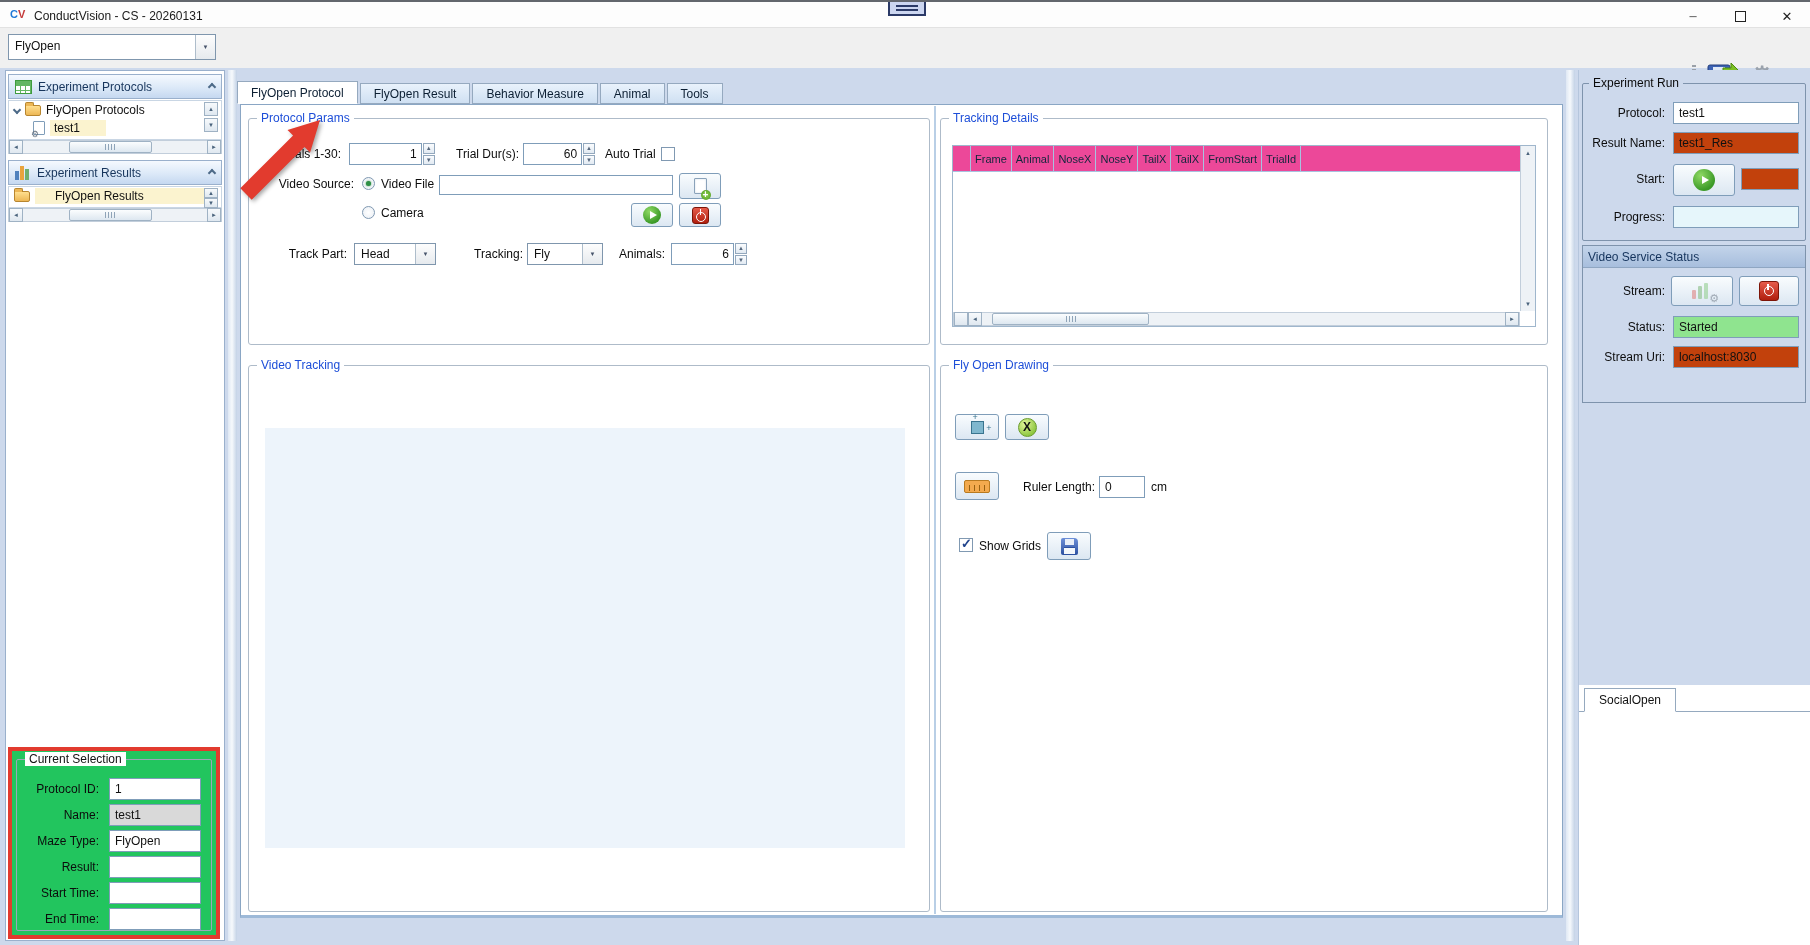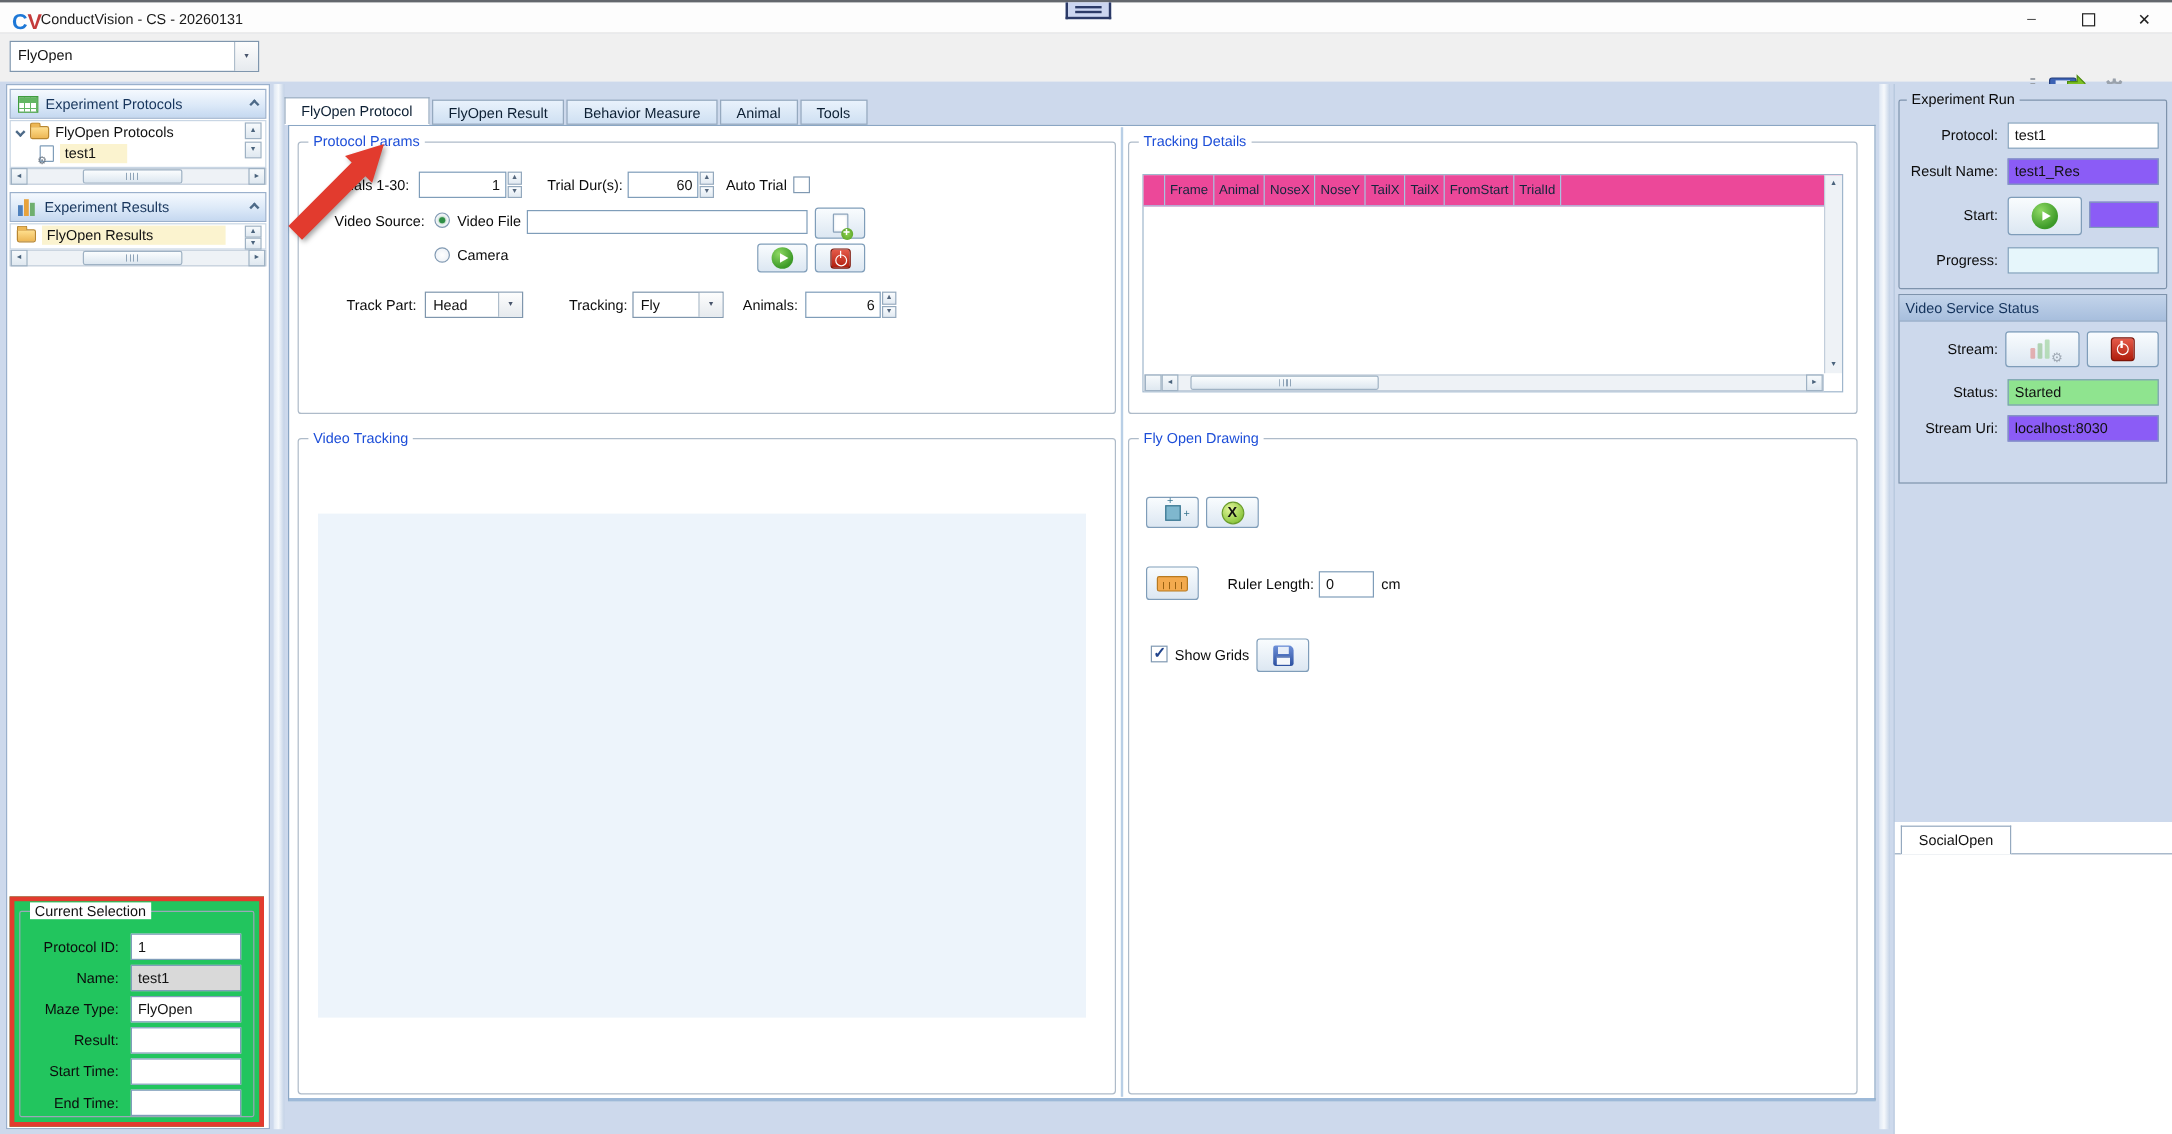--- a/index.html
+++ b/index.html
@@ -3,21 +3,21 @@
 <meta charset="utf-8">
 <style>
   * { box-sizing: border-box; margin: 0; padding: 0; }
   html,body { width:1810px; height:945px; }
   body { font-family:"Liberation Sans", sans-serif; font-size:12px; color:#111; }
   .app { position:relative; width:1810px; height:945px; background:#cdd9ec; overflow:hidden; }
   .abs { position:absolute; }
 
   
   .titlebar { left:0; top:0; width:1810px; height:28px; background:#fdfdfd; border-top:2px solid #63676d; border-bottom:1px solid #e2e2e2; }
-  .logo { left:10px; top:6px; font-weight:bold; font-size:18px; letter-spacing:0; }
+  .logo { left:10px; top:6px; font-weight:bold; font-size:11px; letter-spacing:0; }
   .logo .c1{ color:#1e78d7; } .logo .c2{ color:#c43a3a; }
   .title-text { left:34px; top:7px; color:#1a1a1a; }
   .drag-handle { left:888px; top:0; width:38px; height:14px; background:#ccd6f0; border:2px solid #2b3a67; border-top:none; display:flex; flex-direction:column; justify-content:center; gap:2px; align-items:center; }
   .drag-handle i { display:block; width:22px; height:2px; background:#2b3a67; }
   .winbtn { top:0; width:46px; height:28px; display:flex; align-items:center; justify-content:center; color:#222; font-size:12px; }
   .winbtn.min{ left:1670px; } .winbtn.max{ left:1717px; } .winbtn.close{ left:1764px; }
   .winbtn.min::before{ content:"─"; font-size:10px; }
   .winbtn.close::before{ content:"✕"; font-size:13px; }
   .maxglyph { width:11px; height:11px; border:1.5px solid #222; }
 
@@ -31,21 +31,21 @@
   .tb-right { right:12px; top:30px; height:36px; display:flex; align-items:center; gap:4px; }
   .grip { width:4px; height:22px; background:repeating-linear-gradient(#9aa0a8 0 2px, transparent 2px 4px); margin-right:4px; }
   .gear-glyph::before { content:"⚙"; font-size:27px; color:#9aa2ac; line-height:1; }
   .tb-dd::before { content:"▼"; font-size:7px; color:#4a5568; }
 
   
   .icon-box { width:36px; height:34px; display:flex; align-items:center; justify-content:center; }
 
   
   .tb { border:1px solid #7f9db9; background:#fff; height:22px; padding:1px 5px; font-family:"Liberation Sans",sans-serif; font-size:12px; color:#111; }
-  .tb.yellow { background:#8b5cf6; }
+  .tb.yellow { background:#c2410c; }
   .tb.cyan { background:#e6f6fb; }
   .tb.gray { background:#d9d9d9; }
   .tb.green { background:#8fe48f; }
   .lab { color:#0c0c0c; white-space:nowrap; }
   .gb { border:1px solid #aebbc9; border-radius:3px; background:#fff; }
   .gb-legend { position:absolute; top:-8px; left:8px; background:#fff; padding:0 4px; color:#1d4ed8; }
   .ibtn { background:linear-gradient(#f9fcfe,#dce7f2); border:1px solid #7f9db9; border-radius:3px; display:flex; align-items:center; justify-content:center; }
   .spin { display:flex; }
   .spin input { width:100%; text-align:right; padding-right:4px; }
   .spin .arrows { width:15px; display:flex; flex-direction:column; margin-left:1px; }
@@ -253,21 +253,21 @@
           <i class="b1"></i>
           <i class="b2"></i>
           <i class="b3"></i>
         </span>
       <span>Experiment Results</span>
       <span class="chev up hd-chev"></span>
     </div>
     <div class="tree" style="margin:1px 2px 0 2px; height:22px; border:1px solid #c9d6e4;">
       <div class="tree-row">
         <span class="folder"></span>
-        <span class="hl" style="padding:1px 60px 1px 4px;">FlyOpen Results</span>
+        <span class="hl" style="padding:1px 60px 1px 20px;">FlyOpen Results</span>
       </div>
       <div class="vstrip" style="gap:0;">
         <span class="sbtn u" style="height:10px"></span>
         <span class="sbtn d" style="height:10px"></span>
       </div>
     </div>
     <div class="hscroll" style="margin:0 2px;">
       <span class="sbtn l"></span>
       <span class="track">
           <span class="thumb">

